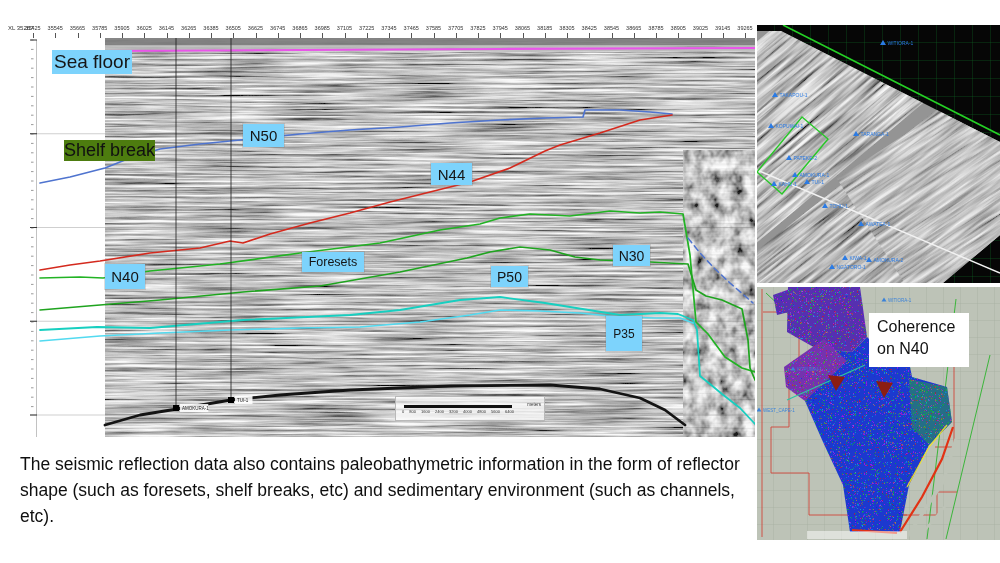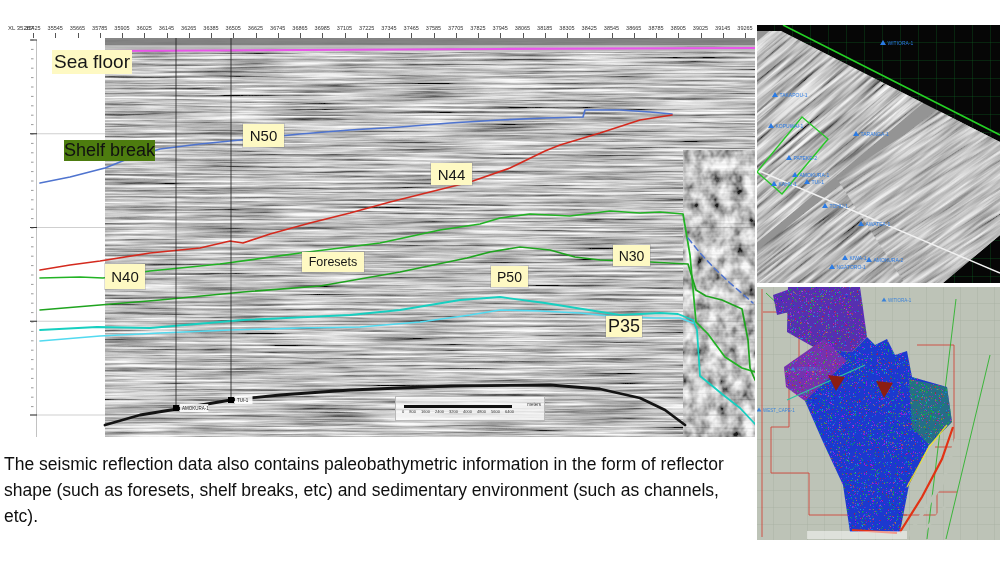--- a/index.html
+++ b/index.html
@@ -6,34 +6,34 @@
   .slide{position:relative;width:1000px;height:563px;background:#ffffff;overflow:hidden;
          font-family:"Liberation Sans", sans-serif;}
   svg{display:block;}
   .abs{position:absolute;}
   
   #ruler{position:absolute;left:30px;top:25px;width:730px;height:14px;}
   .tick-label{position:absolute;top:0;transform:translateX(-50%);font-size:5.5px;color:#333;white-space:nowrap;}
   .tick-mark{position:absolute;top:8px;width:1px;height:5px;background:#555;}
   #xl-label{position:absolute;left:8px;top:25px;font-size:6px;color:#333;}
   
-  .seislabel{position:absolute;background:#fef9c3;color:#161616;display:flex;align-items:center;
+  .seislabel{position:absolute;background:#7dd3fc;color:#161616;display:flex;align-items:center;
              justify-content:center;white-space:nowrap;box-shadow:0 0 0 1px rgba(120,120,120,.25);}
   .plain{position:absolute;color:#111;white-space:nowrap;}
   
   #scalebar{position:absolute;left:395px;top:396px;width:150px;height:25px;
             background:rgba(255,255,255,.72);border:1px solid #b9b9b9;box-sizing:border-box;}
   #scalebar .bar{position:absolute;left:8px;right:32px;top:8px;height:2.5px;background:#111;}
   #scalebar .ticks{position:absolute;left:6px;right:30px;top:12px;display:flex;justify-content:space-between;
                    font-size:4px;color:#333;}
   #scalebar .unit{position:absolute;right:3px;top:5px;font-size:4.5px;color:#333;}
   
   #coh-title{position:absolute;left:869px;top:313px;width:100px;height:54px;background:#fff;
              color:#111;font-size:16px;line-height:1.35;padding:3px 0 0 8px;box-sizing:border-box;}
-  #caption{position:absolute;left:4px;top:452px;width:748px;font-size:17.5px;line-height:1.48;color:#0f0f0f;}
+  #caption{position:absolute;left:20px;top:452px;width:748px;font-size:17.5px;line-height:1.48;color:#0f0f0f;}
 </style>
 </head>
 <body>
 
 <svg width="0" height="0" style="position:absolute" aria-hidden="true">
   <defs>
     <filter id="fTex" x="0" y="0" width="100%" height="100%">
       <feTurbulence type="fractalNoise" baseFrequency="0.01 0.42" numOctaves="4" seed="3" stitchTiles="stitch"></feTurbulence>
       <feColorMatrix type="saturate" values="0"></feColorMatrix>
       <feComponentTransfer>
@@ -239,21 +239,21 @@
   </svg>
 
   <div class="seislabel" style="left:52px;top:50px;width:80px;height:24px;font-size:19px;box-shadow:none;">Sea floor</div>
   <div class="plain" style="left:64px;top:140px;font-size:18px;background:#4d7c0f;">Shelf break</div>
   <div class="seislabel" style="left:302px;top:252px;width:62px;height:20px;font-size:12.5px;">Foresets</div>
   <div class="seislabel" style="left:243px;top:124px;width:41px;height:23px;font-size:15px;text-align:right;">N50</div>
   <div class="seislabel" style="left:431px;top:163px;width:41px;height:22px;font-size:15px;">N44</div>
   <div class="seislabel" style="left:105px;top:264px;width:40px;height:25px;font-size:15px;">N40</div>
   <div class="seislabel" style="left:613px;top:245px;width:37px;height:21px;font-size:14px;">N30</div>
   <div class="seislabel" style="left:491px;top:266px;width:37px;height:21px;font-size:14px;">P50</div>
-  <div class="seislabel" style="left:606px;top:316px;width:36px;height:21px;font-size:18px;">P35</div>
+  <div class="seislabel" style="left:606px;top:316px;width:36px;height:35px;font-size:12px;">P35</div>
 
   <div id="scalebar">
     <div class="bar"></div>
     <div class="ticks" id="scalebar-ticks">
         <span>0</span>
         <span>800</span>
         <span>1600</span>
         <span>2400</span>
         <span>3200</span>
         <span>4000</span>
@@ -397,15 +397,19 @@
           <path d="M0,-2.5 L2.5,1.5 L-2.5,1.5 Z" fill="#3b82d8"></path>
           <text x="4" y="1.5" font-size="4.5" fill="#3b82d8" font-family="&quot;Liberation Sans&quot;,sans-serif">KOPUWAI-1</text>
         </g>
         <g transform="translate(2,123)">
           <path d="M0,-2.5 L2.5,1.5 L-2.5,1.5 Z" fill="#3b82d8"></path>
           <text x="4" y="1.5" font-size="4.5" fill="#3b82d8" font-family="&quot;Liberation Sans&quot;,sans-serif">WEST_CAPE-1</text>
         </g>
       </g>
   </svg>
 
+  <div id="coh-title">
+    <div>Coherence</div>
+    <div>on N40</div>
+  </div>
 
   <div id="caption">The seismic reflection data also contains paleobathymetric information in the form of reflector shape (such as foresets, shelf breaks, etc) and sedimentary environment (such as channels, etc).</div>
 </div>
 
 </body></html>

